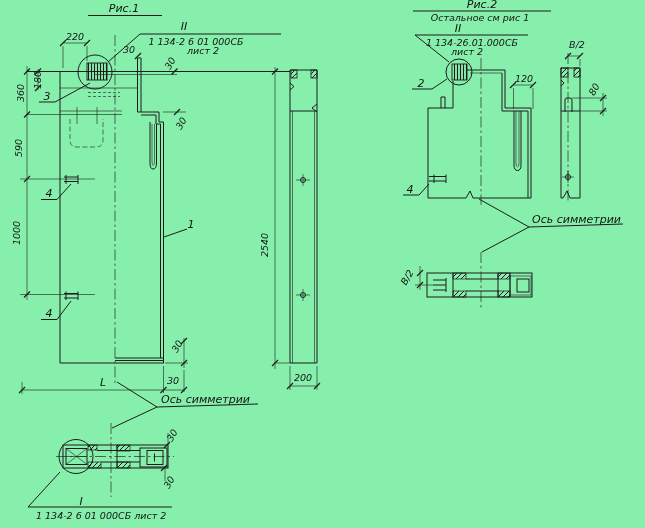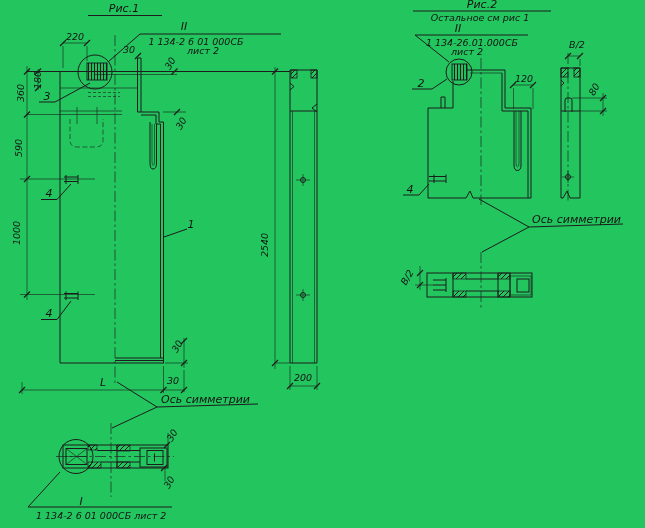--- a/index.html
+++ b/index.html
@@ -1,16 +1,16 @@
 <!DOCTYPE html>
 <html><head>
 <meta charset="utf-8">
 <style>
   html,body{margin:0;padding:0;background:#ffffff;}
-  .stage{width:645px;height:528px;background:#22c55e;position:relative;overflow:hidden;}
+  .stage{width:645px;height:528px;background:#86efac;position:relative;overflow:hidden;}
   svg{display:block;}
   .ln{stroke:#1c1c1c;stroke-width:1;fill:none;stroke-linecap:butt;}
   .tn{stroke:#1c1c1c;stroke-width:0.6;fill:none;}
   .tk{stroke:#1c1c1c;stroke-width:1.15;fill:none;}
   .dsh{stroke-dasharray:5 2.5;}
   .dsh2{stroke-dasharray:3 2;}
   .cl{stroke:#1c1c1c;stroke-width:0.65;fill:none;stroke-dasharray:11 3 2.5 3;}
   text{fill:#141414;stroke:none;}
   .t9{font:italic 9.5px "DejaVu Sans", sans-serif;}
   .t10{font:italic 11px "DejaVu Sans", sans-serif;}

